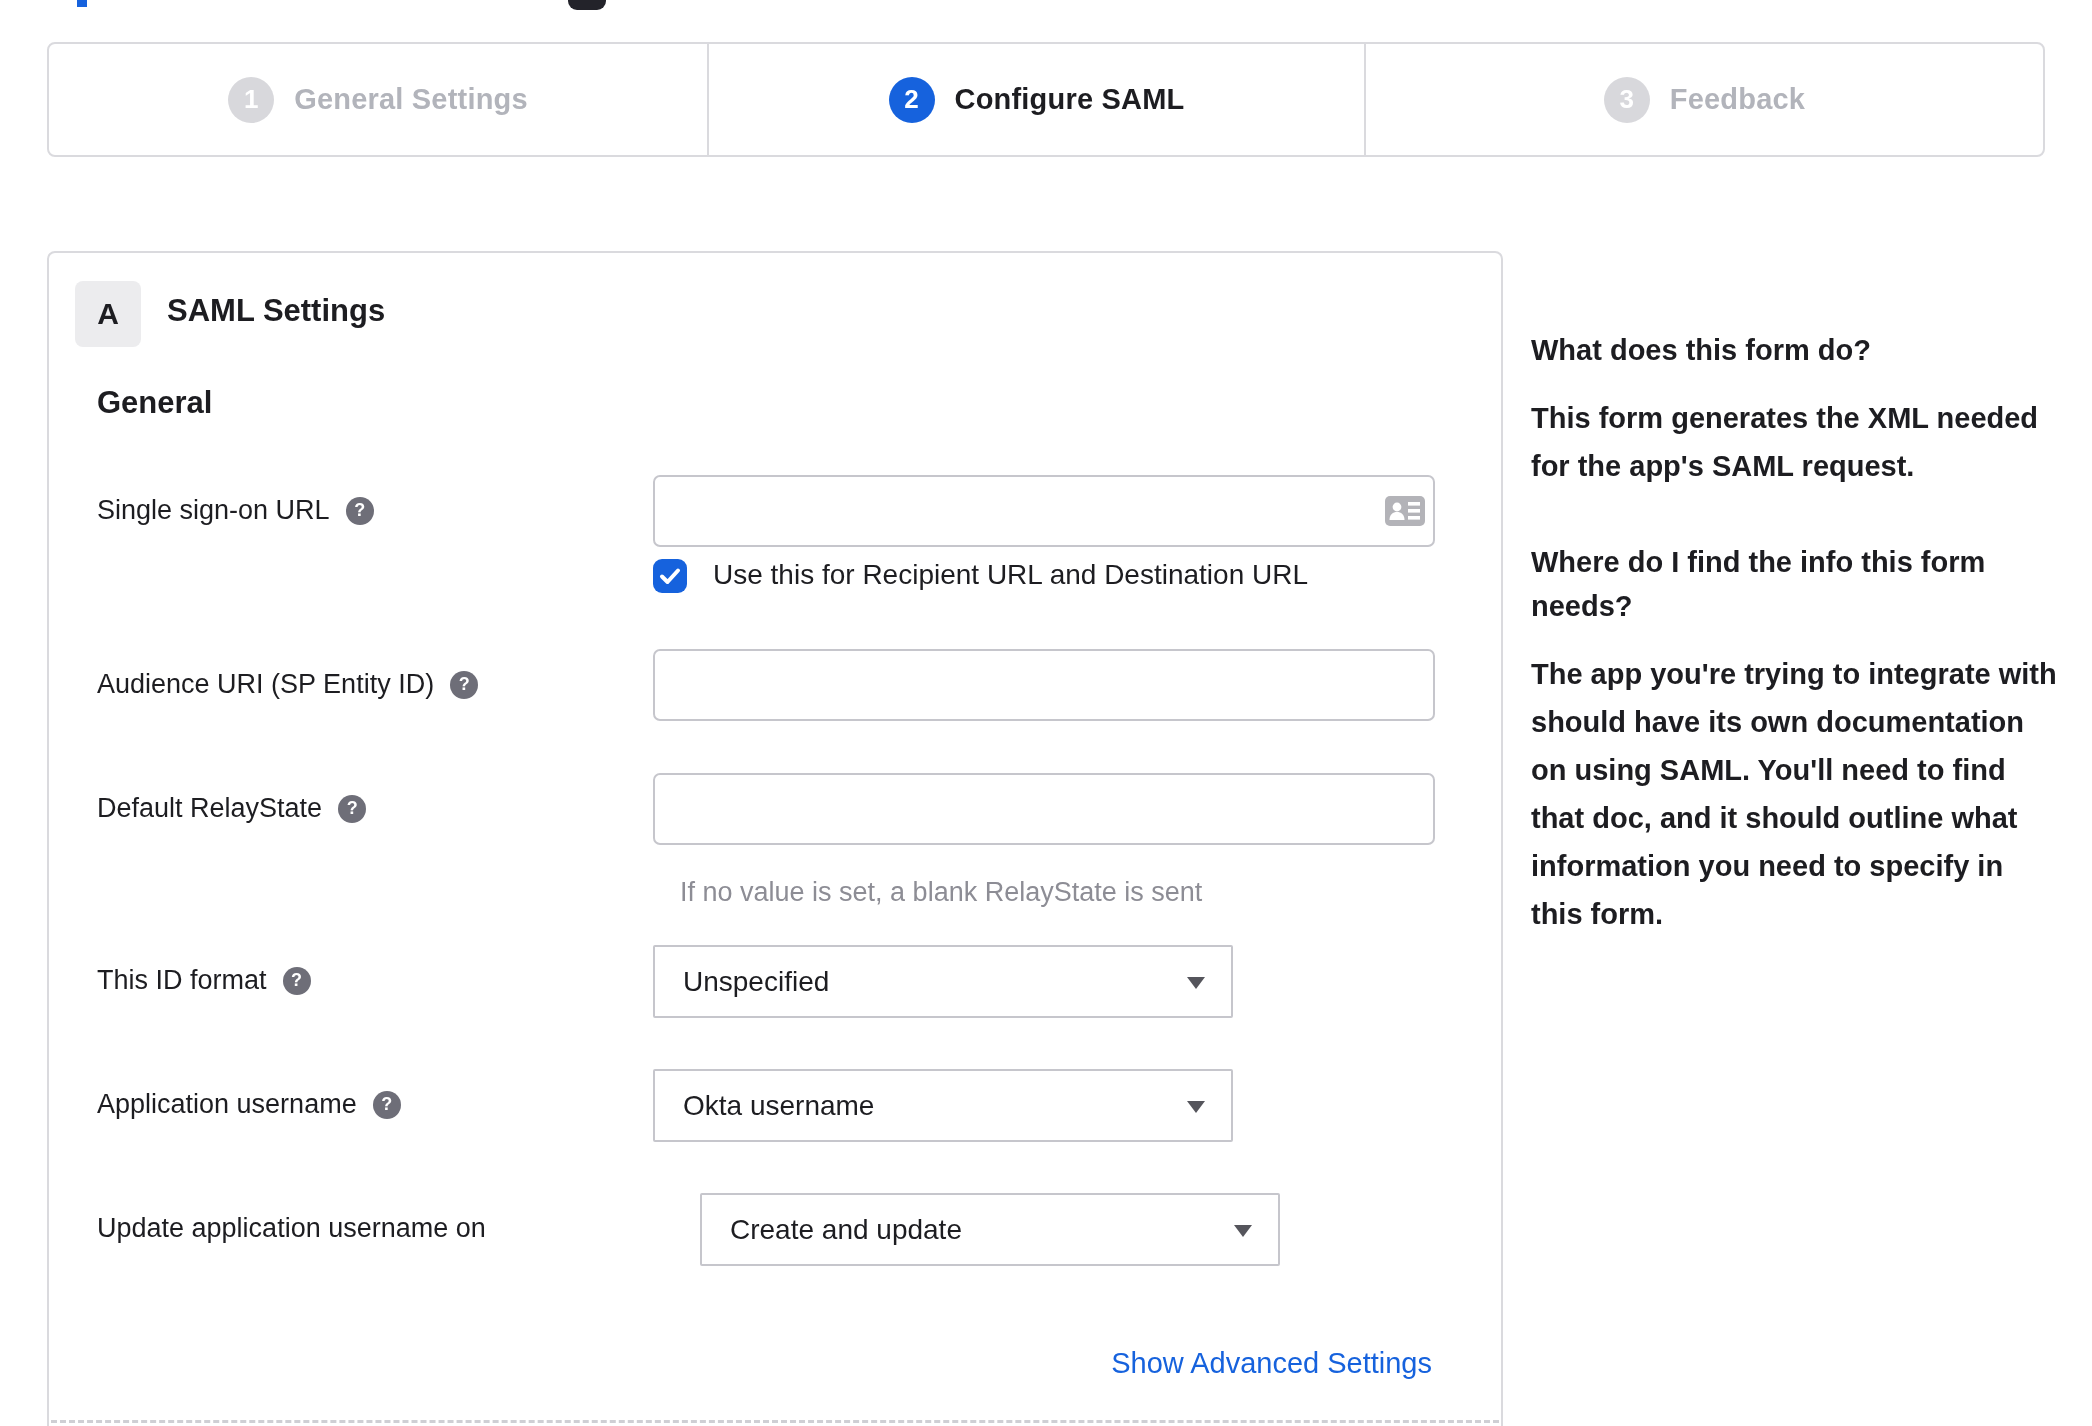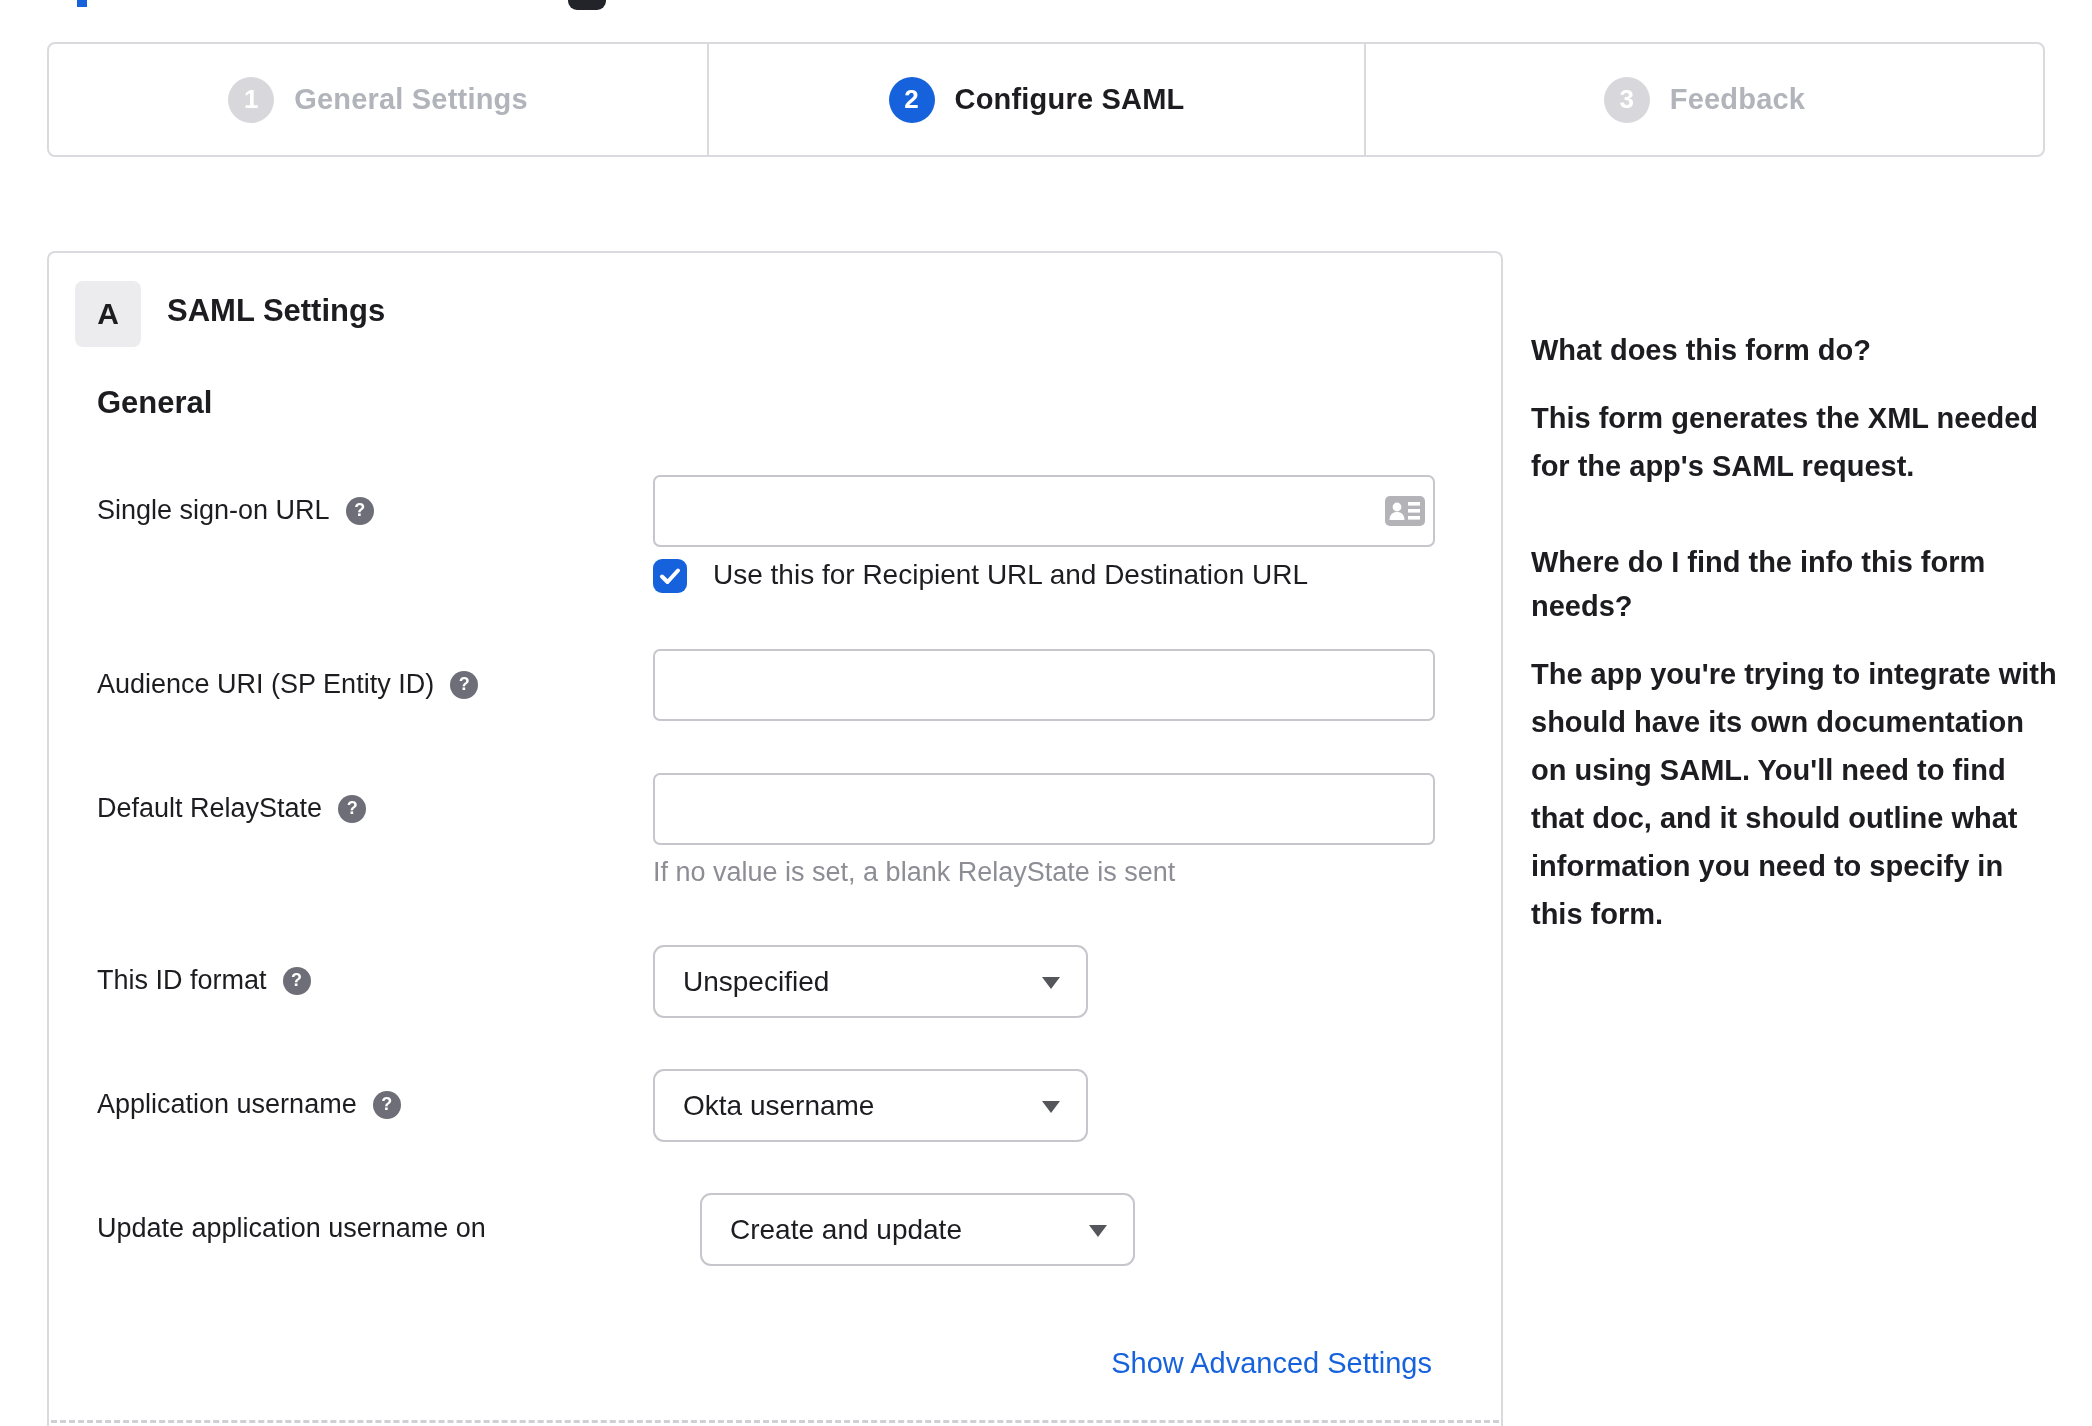--- a/index.html
+++ b/index.html
@@ -40,21 +40,21 @@
     background: #fff; font-size: 28px; padding: 0 70px 0 24px; color: #1d1d21; outline: none; }
   .card-icon { right: 18px; width: 40px; height: 30px; }
 
   .checkbox { left: 604px; top: 306px; width: 34px; height: 34px; background: #1662dd;
     border-radius: 9px; display: flex; align-items: center; justify-content: center; }
   .checkbox svg { width: 24px; height: 24px; }
   .check-label { left: 664px; top: 306px; font-size: 28px; }
 
   .helper { left: 604px; font-size: 27px; color: #8d8d95; }
 
-  .select { left: 604px; width: 435px; height: 73px; border: 2px solid #c6c6cc; border-radius: 11px;
+  .select { left: 604px; width: 580px; height: 73px; border: 2px solid #c6c6cc; border-radius: 2px;
     background: #fff; display: flex; align-items: center; padding: 0 60px 0 28px; font-size: 28px;
     color: #1d1d21; cursor: pointer; position: absolute; }
   .select .caret { position: absolute; right: 26px; top: 50%; margin-top: -5px; width: 0; height: 0;
     border-left: 9px solid transparent; border-right: 9px solid transparent; border-top: 12px solid #55555c; }
 
   .adv-link { right: 69px; top: 1094px; font-size: 29px; font-weight: 500; color: #1662dd;
     text-decoration: none; cursor: pointer; }
   .dashed-divider { left: 2px; right: 2px; top: 1167px; border-top: 3px dashed #cfcfd4; }
 
   
@@ -114,21 +114,21 @@
     <span>Audience URI (SP Entity ID)</span>
     <span class="help">?</span>
   </div>
   <input class="abs txt-input" style="top: 396px;" type="text" value="">
 
   <div class="abs flabel" style="top:540px;">
     <span>Default RelayState</span>
     <span class="help">?</span>
   </div>
   <input class="abs txt-input" style="top: 520px;" type="text" value="">
-  <div class="abs helper" style="top:604px;">If no value is set, a blank RelayState is sent</div>
+  <div class="abs helper" style="top:624px;margin-left:27px;">If no value is set, a blank RelayState is sent</div>
 
   <div class="abs flabel" style="top:712px;">
     <span>This ID format</span>
     <span class="help">?</span>
   </div>
   <div class="select" style="top:692px;">
     <span>Unspecified</span>
     <span class="caret"></span>
   </div>
 

